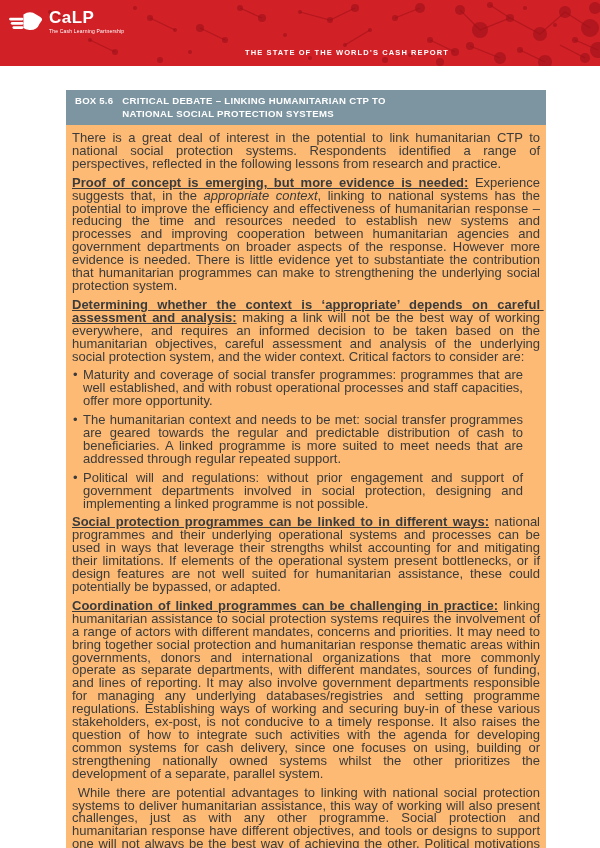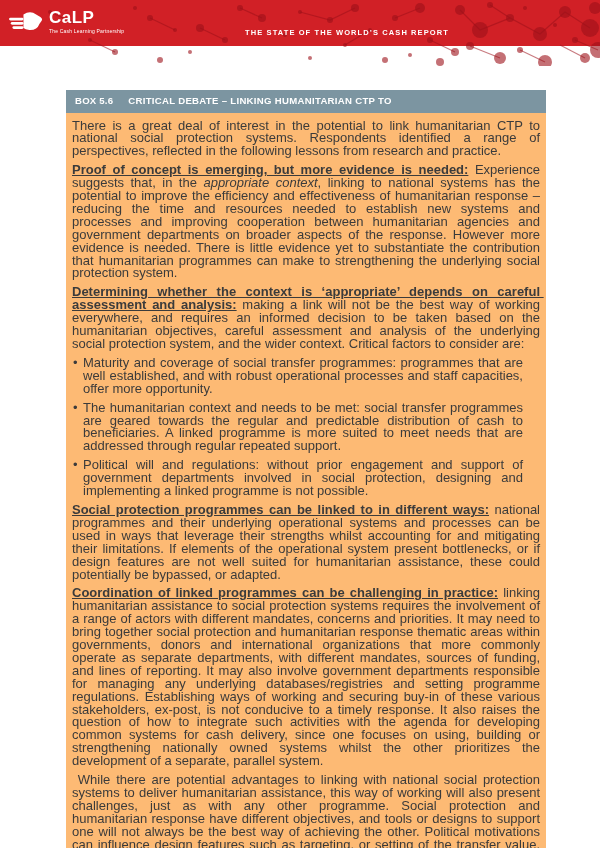--- a/index.html
+++ b/index.html
@@ -1,35 +1,35 @@
 <!DOCTYPE html>
 <html><head>
 <meta charset="utf-8">
 <style>
   html,body{margin:0;padding:0;background:#ffffff;}
   .page{position:relative;width:600px;height:848px;background:#ffffff;overflow:hidden;
         font-family:"Liberation Sans","DejaVu Sans",sans-serif;}
 
   
-  .band{position:absolute;top:0;left:0;width:600px;height:46px;background:#d12026;}
+  .band{position:absolute;top:0;left:0;width:600px;height:66px;background:#d12026;}
   .band .pattern{position:absolute;top:0;left:0;width:600px;height:66px;}
   .logo{position:absolute;top:9px;left:9px;display:flex;gap:6px;align-items:flex-start;z-index:2;}
   .logo .hand{width:34px;height:22px;margin-top:2px;}
   .logo .wordmark{color:#fff;font-weight:bold;font-size:17px;line-height:18px;letter-spacing:.5px;display:block;}
   .logo .tagline{color:#fff;font-size:5px;letter-spacing:.2px;display:block;margin-top:1px;}
   .band-title{position:absolute;bottom:9px;left:0;width:100%;text-align:center;color:#fff;
               font-size:7.5px;font-weight:600;letter-spacing:1.1px;z-index:2;margin-left:47px;}
 
   
   .box{position:absolute;left:66px;top:90px;width:480px;background:#fdba74;
        border-bottom:3px solid #1d4ed8;box-sizing:border-box;}
   .box-titlebar{background:#7c95a1;color:#ffffff;display:flex;gap:9px;align-items:flex-start;
                 padding:5px 9px 5px 9px;font-weight:bold;font-size:9.6px;line-height:12.5px;}
   .box-label{white-space:nowrap;letter-spacing:.2px;}
-  .box-title{letter-spacing:.3px;margin-left:6px;}
+  .box-title{letter-spacing:.3px;}
   .box-body{padding:7px 6px 0 6px;color:#3b3b3b;font-size:13px;line-height:12.9px;text-align:justify;}
   .box-body p{margin:0 0 6px 0;white-space:pre-wrap;}
   .box-body .b{font-weight:bold;text-decoration:underline;}
   .box-body .i{font-style:italic;}
   .box-body ul{margin:0 17px 2px 0;padding:0;list-style:none;}
   .box-body li{margin:0 0 6px 0;padding-left:11px;position:relative;}
   .box-body li::before{content:"\2022";position:absolute;left:1px;top:0;}
   .box-source{padding:1px 6px 9px 6px;font-size:7.7px;font-style:italic;color:#3b3b3b;}
 
   
@@ -114,20 +114,21 @@
     </div>
 
     <div class="band-title">THE STATE OF THE WORLD’S CASH REPORT</div>
   </header>
 
   <section class="box">
     <div class="box-titlebar">
       <span class="box-label">BOX 5.6</span>
       <span class="box-title">
         <span>CRITICAL DEBATE – LINKING HUMANITARIAN CTP TO</span><br>
+        <span>NATIONAL SOCIAL PROTECTION SYSTEMS</span>
       </span>
     </div>
 
     <div class="box-body" id="box-body">
         <p><span>There is a great deal of interest in the potential to link humanitarian CTP to national social protection systems. Respondents identified a range of perspectives, reflected in the following lessons from research and practice.</span></p>
         <p><span class="b">Proof of concept is emerging, but more evidence is needed:</span><span> Experience suggests that, in the </span><span class="i">appropriate context</span><span>, linking to national systems has the potential to improve the efficiency and effectiveness of humanitarian response – reducing the time and resources needed to establish new systems and processes and improving cooperation between humanitarian agencies and government departments on broader aspects of the response. However more evidence is needed. There is little evidence yet to substantiate the contribution that humanitarian programmes can make to strengthening the underlying social protection system.</span></p>
         <p><span class="b">Determining whether the context is ‘appropriate’ depends on careful assessment and analysis:</span><span> making a link will not be the best way of working everywhere, and requires an informed decision to be taken based on the humanitarian objectives, careful assessment and analysis of the underlying social protection system, and the wider context. Critical factors to consider are:</span></p>
         <ul>
           <li>Maturity and coverage of social transfer programmes: programmes that are well established, and with robust operational processes and staff capacities, offer more opportunity.</li>
           <li>The humanitarian context and needs to be met: social transfer programmes are geared towards the regular and predictable distribution of cash to beneficiaries. A linked programme is more suited to meet needs that are addressed through regular repeated support.</li>

